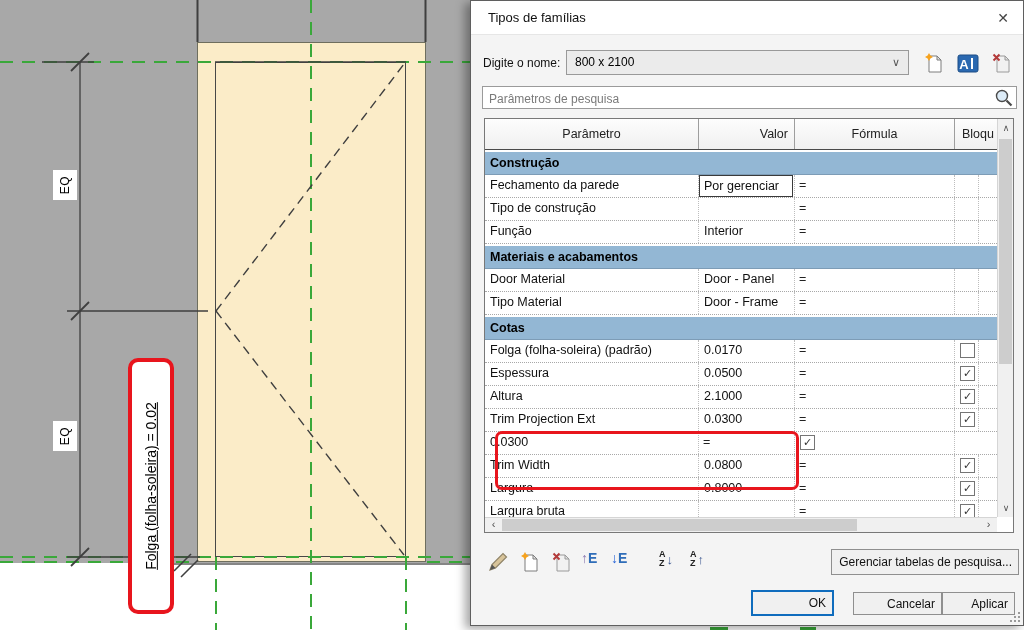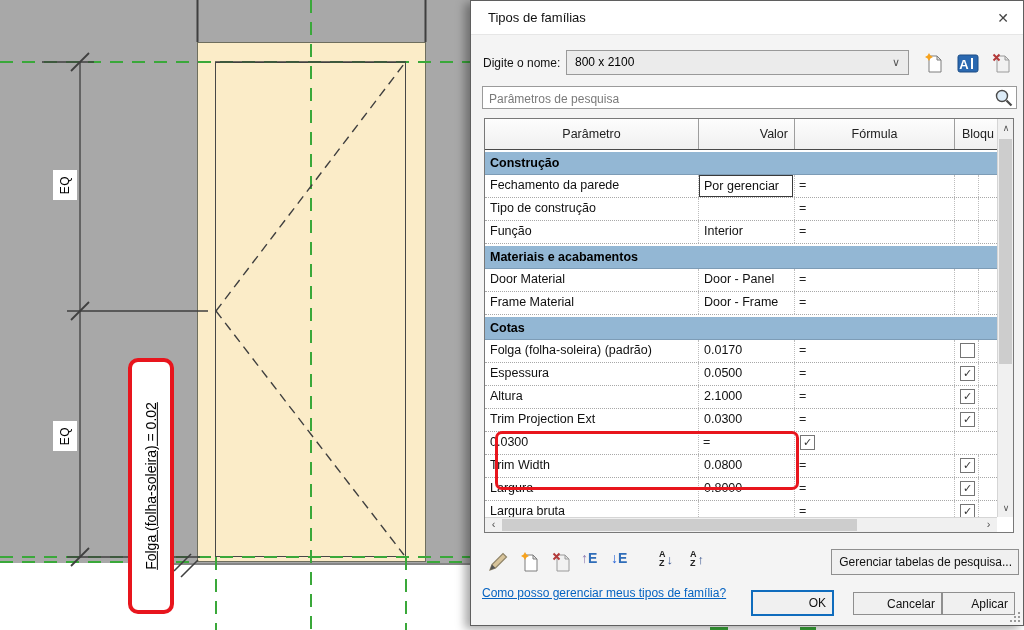--- a/index.html
+++ b/index.html
@@ -208,21 +208,21 @@
         <div class="sec">Materiais e acabamentos</div>
 
         <div class="trow">
           <div class="c p">Door Material</div>
           <div class="c v">Door - Panel</div>
           <div class="c f">=</div>
           <div class="c l"></div>
             <div class="c x"></div>
         </div>
         <div class="trow">
-          <div class="c p">Frame Material</div>
+          <div class="c p">Tipo Material</div>
           <div class="c v">Door - Frame</div>
           <div class="c f">=</div>
           <div class="c l"></div>
             <div class="c x"></div>
         </div>
 
         <div class="sec">Cotas</div>
 
         <div class="trow">
           <div class="c p">Folga (folha-soleira) (padrão)</div>
@@ -333,21 +333,20 @@
     </div>
     <div class="azicon" style="left:219px;">
       <span class="azcol">
           <i style="font-style:normal;">A</i>
           <i style="font-style:normal;">Z</i>
         </span>
       <span class="azarrow">↑</span>
     </div>
 
     <button class="btn" style="left:360px;top:548px;width:188px;height:26px;">Gerenciar tabelas de pesquisa...</button>
-    <div class="link" style="left:11px;top:585px;">Como posso gerenciar meus tipos de família?</div>
 
     <button class="btn default" style="left:280px;top:589px;width:83px;height:26px;">OK</button>
     <button class="btn" style="left:382px;top:591px;width:89px;height:23px;">Cancelar</button>
     <button class="btn" style="left:471px;top:591px;width:73px;height:23px;">Aplicar</button>
 
     <div class="grip">
       <i style="right:0;bottom:0;"></i>
         <i style="right:4px;bottom:0;"></i>
         <i style="right:0;bottom:4px;"></i>
       <i style="right:8px;bottom:0;"></i>

